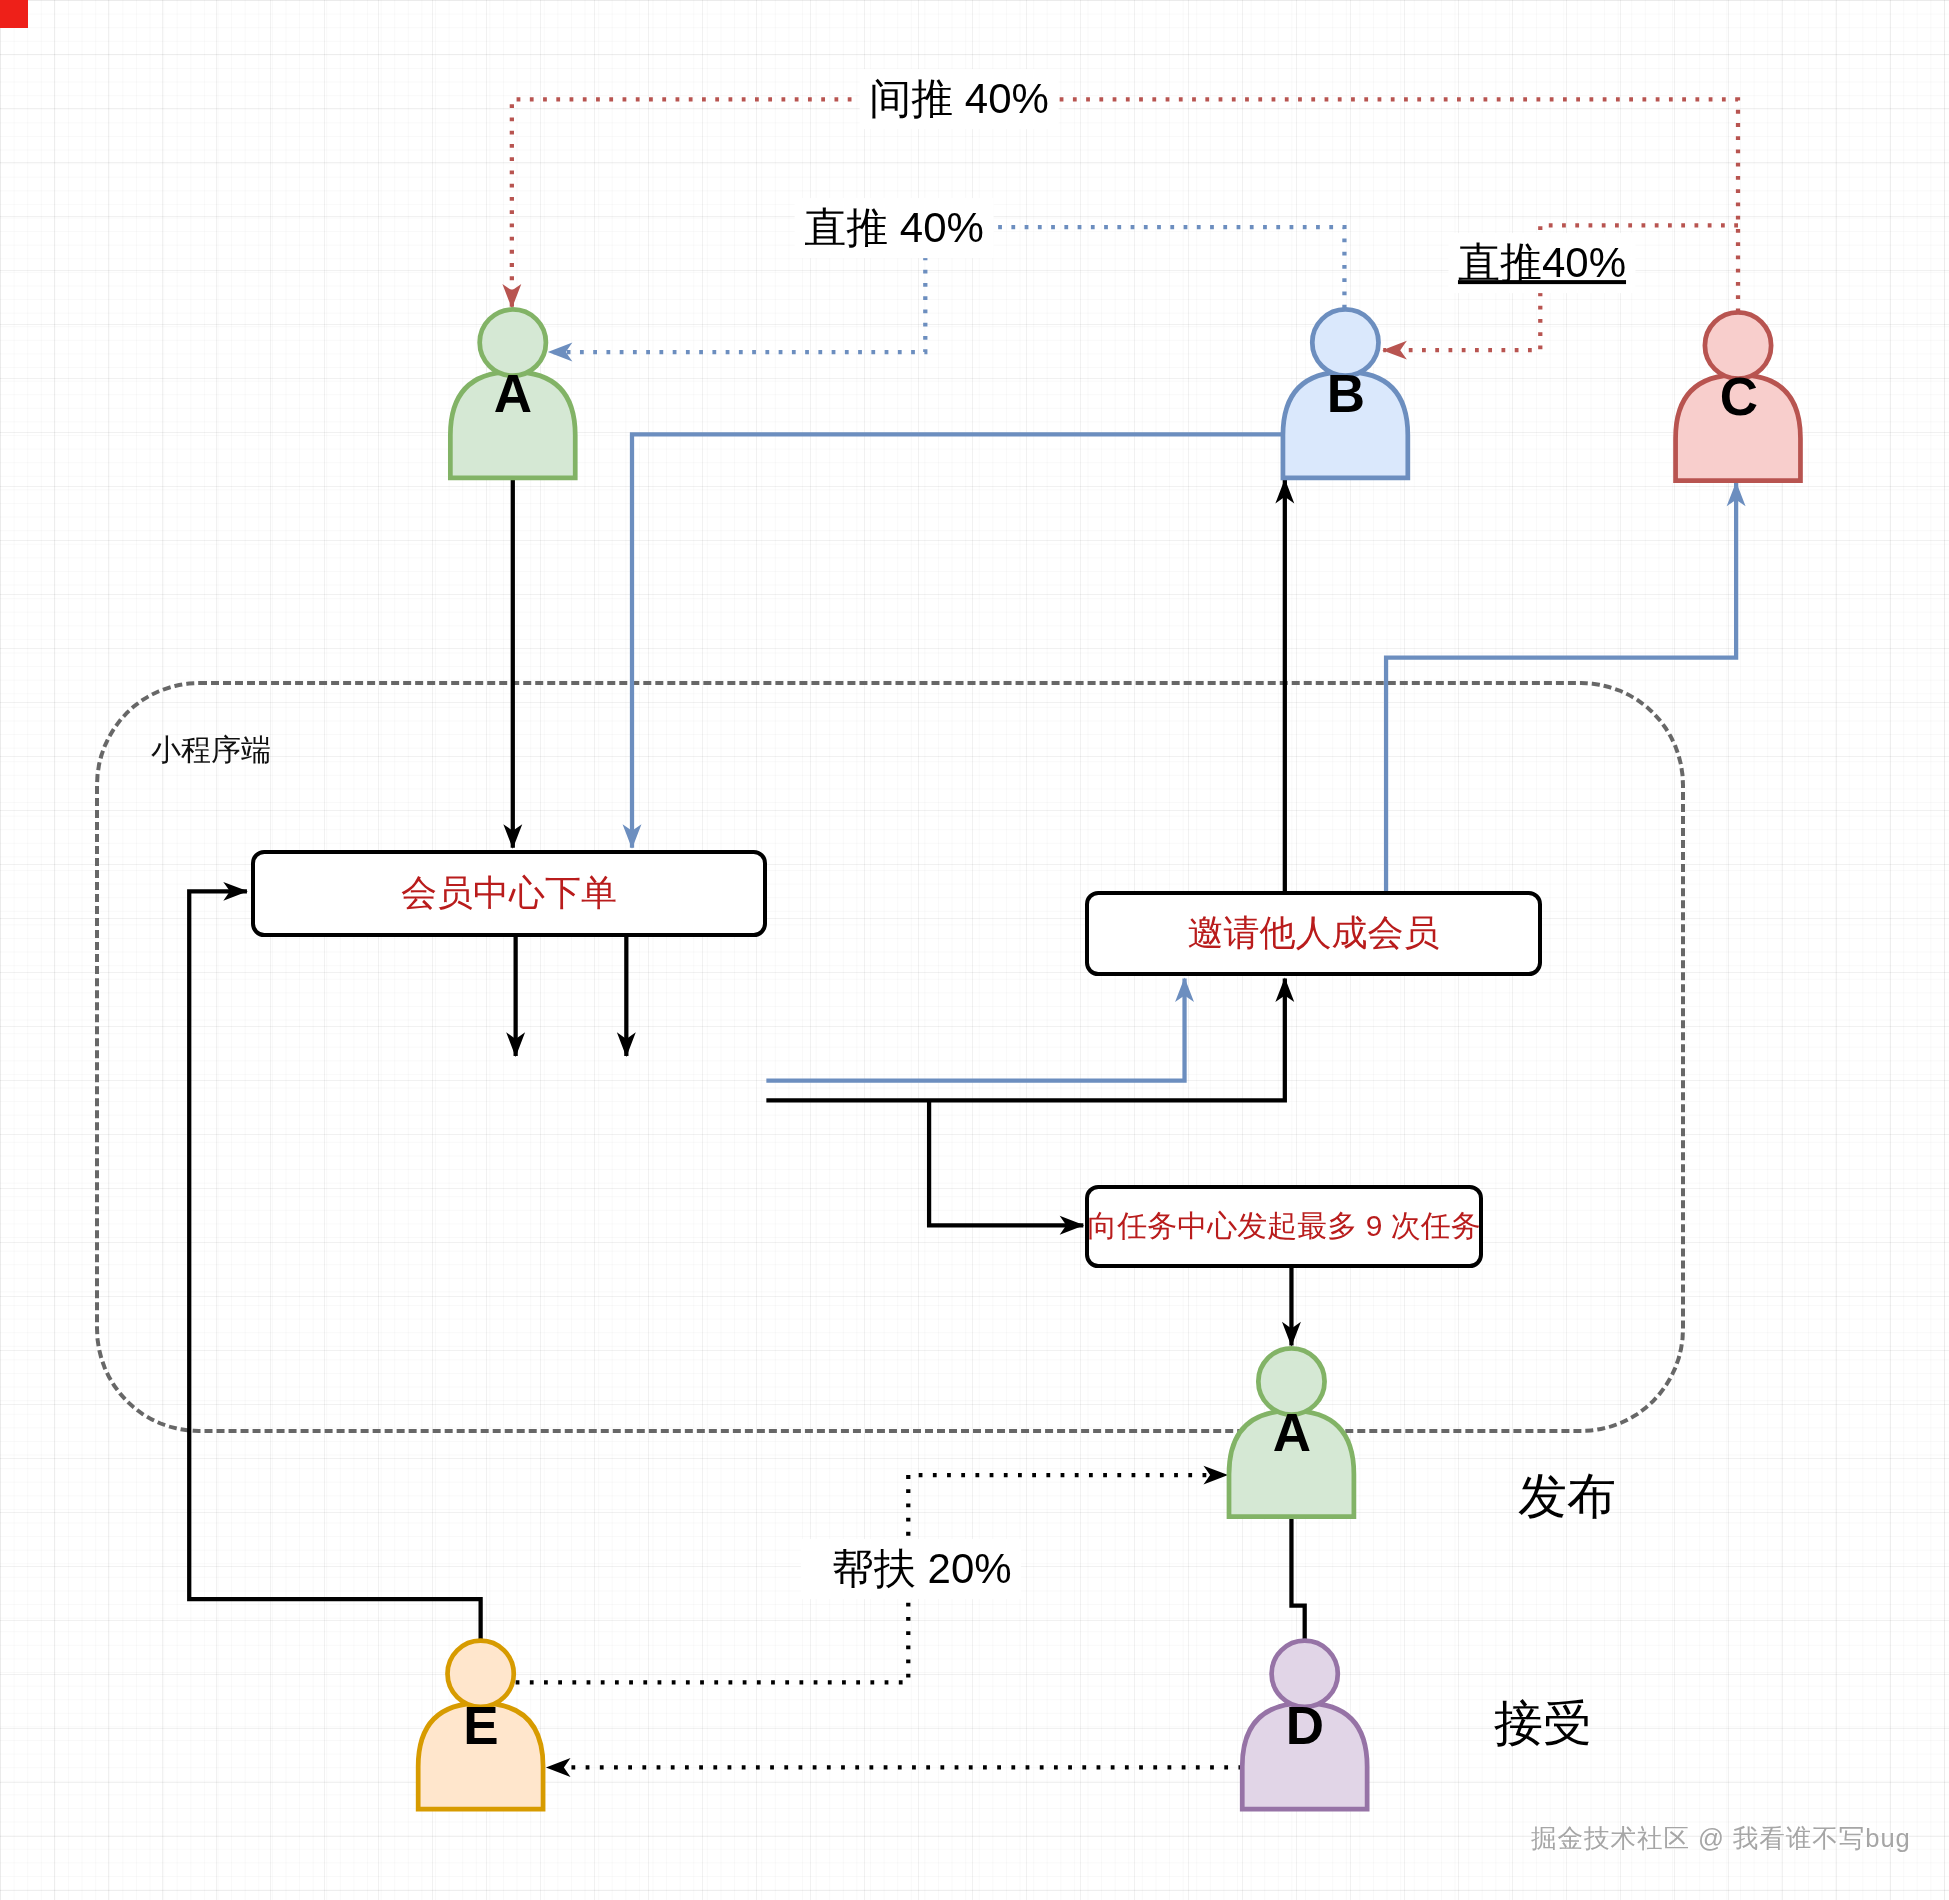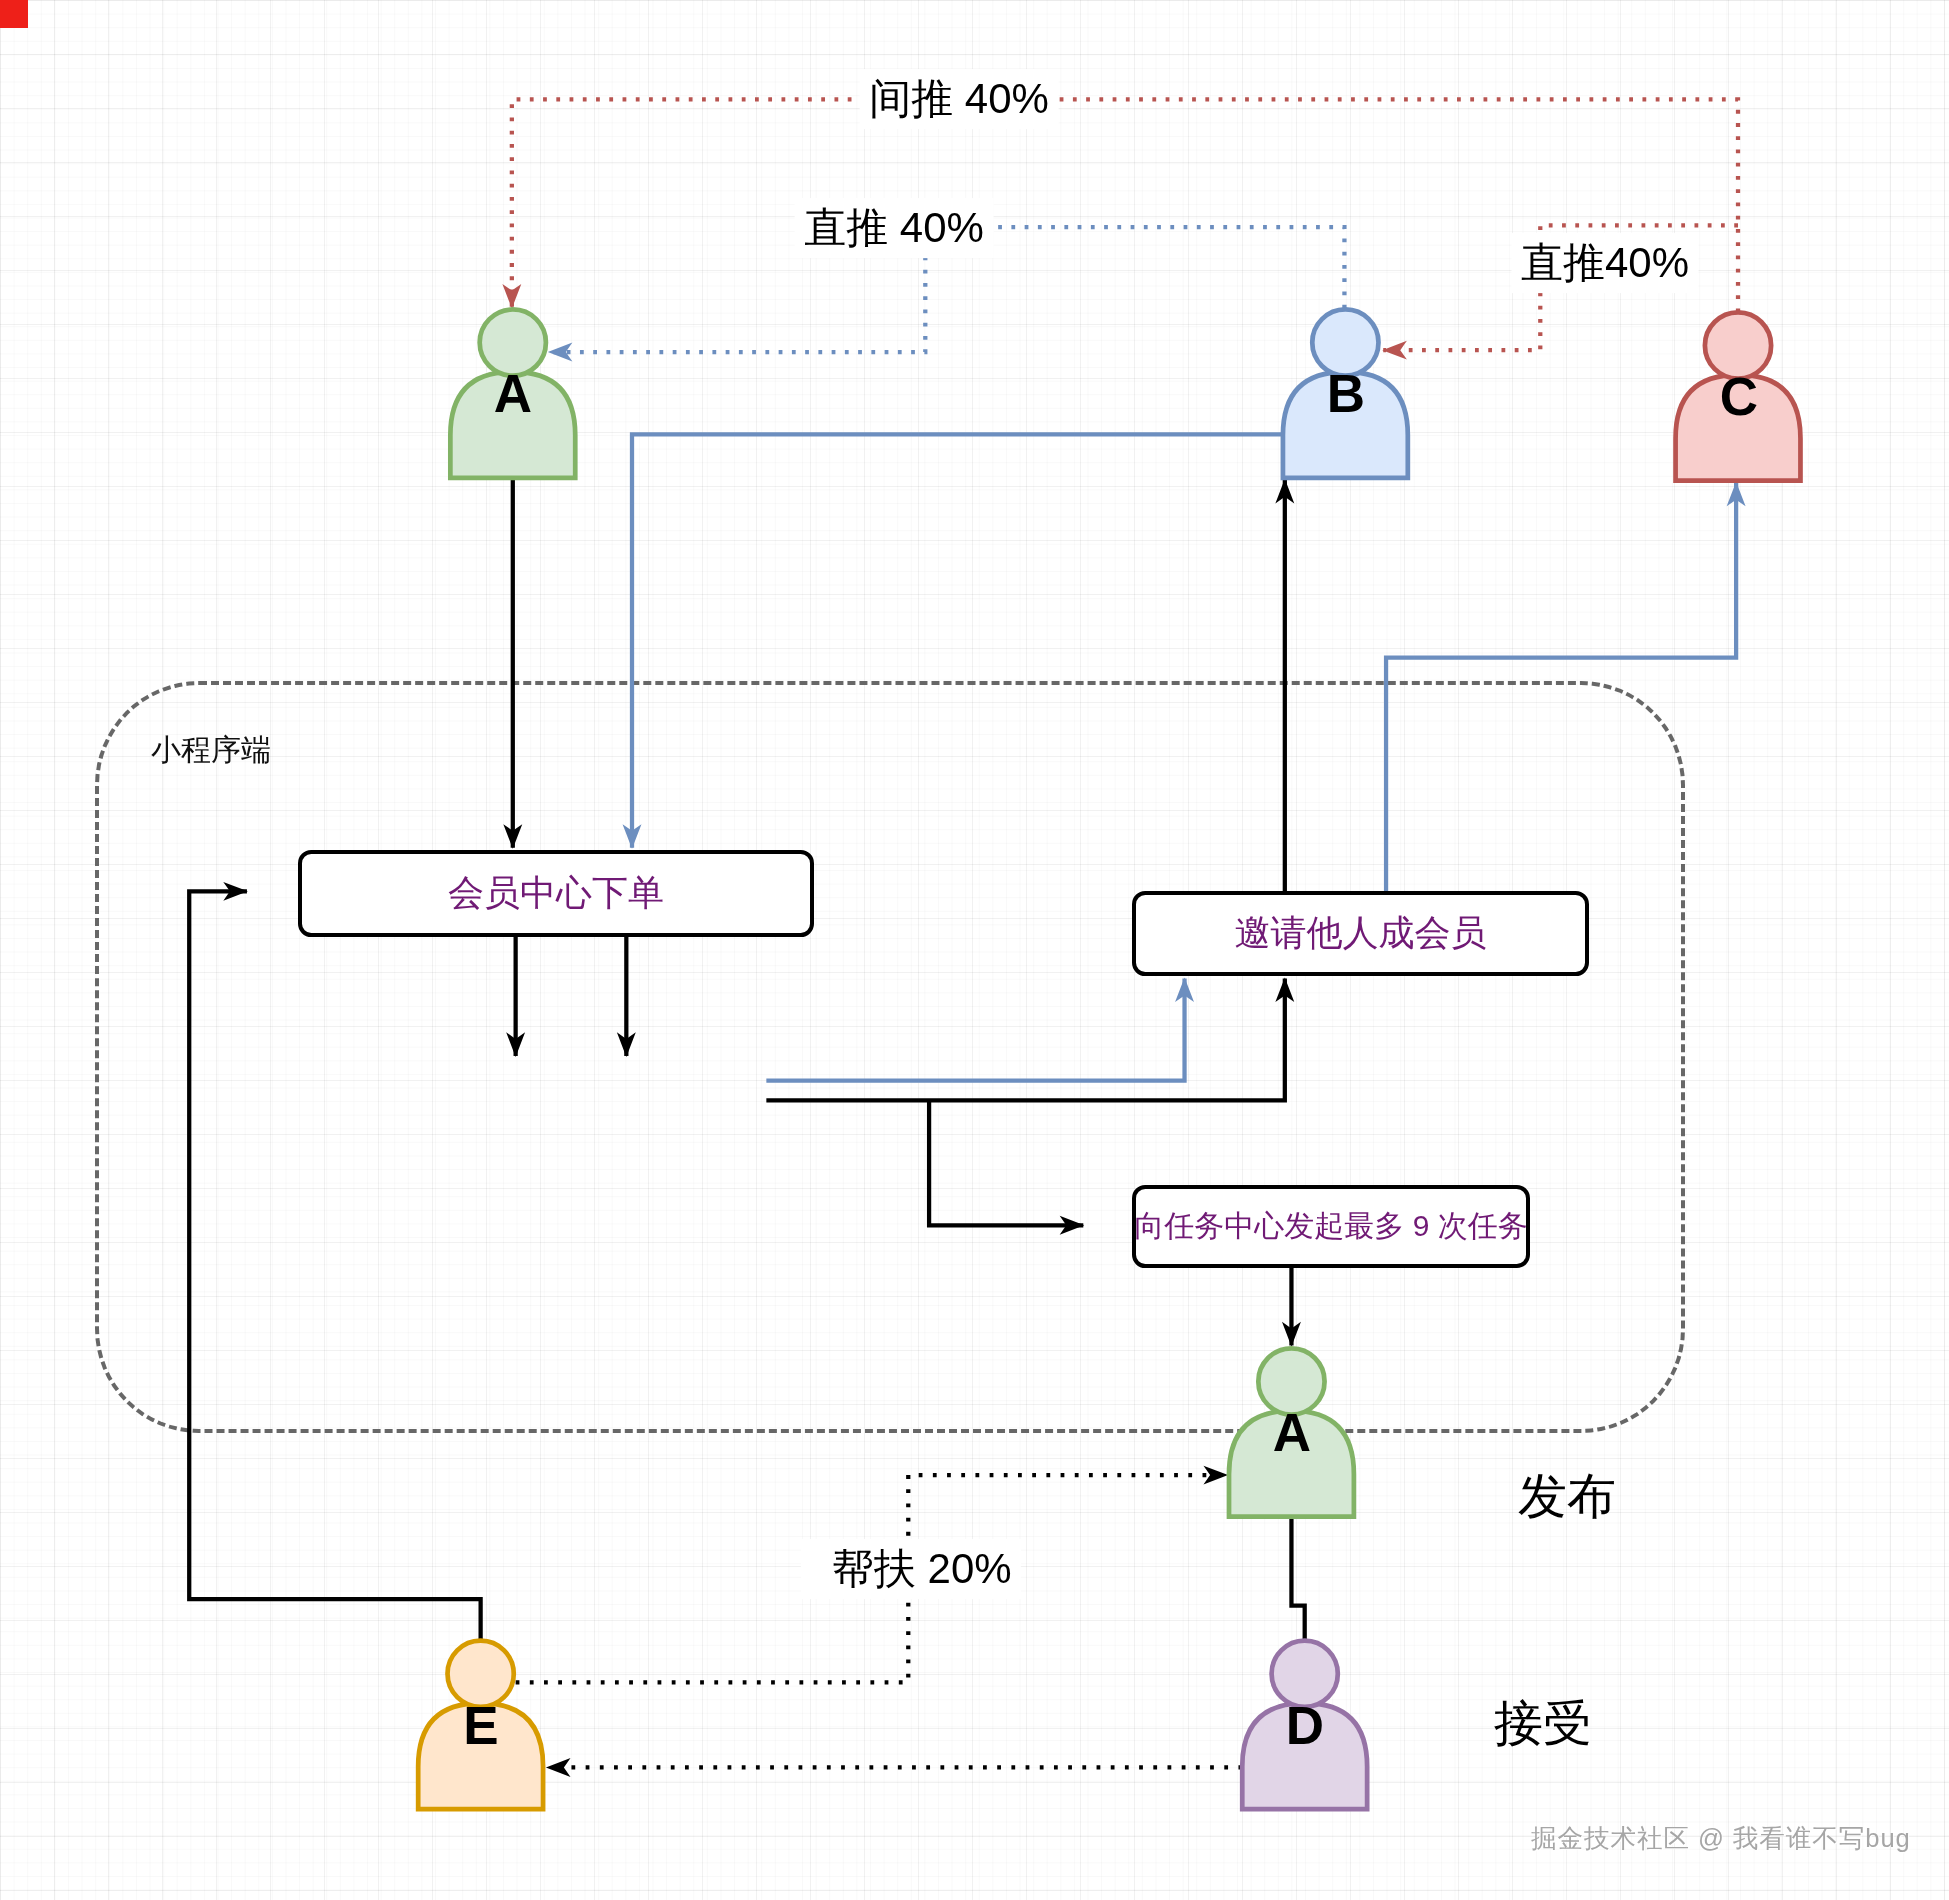--- a/index.html
+++ b/index.html
@@ -17,21 +17,21 @@
   .corner-marker{position:absolute;left:0;top:0;width:28px;height:28px;background:#ee2019;z-index:9;}
   .mp-container{
     position:absolute;left:95px;top:681px;width:1590px;height:752px;
     border:4.7px dashed #676767;border-radius:104px;z-index:1;box-sizing:border-box;
   }
   .mp-label{position:absolute;left:52px;top:45px;font-size:30px;color:#111;white-space:nowrap;}
   svg.wires{position:absolute;left:0;top:0;z-index:2;}
   .node{
     position:absolute;background:#fff;border:4.3px solid #000;border-radius:13.2px;
     display:flex;align-items:center;justify-content:center;z-index:3;box-sizing:border-box;
-    font-size:36px;color:#701a75;white-space:nowrap;margin-left:47px;
+    font-size:36px;color:#b91c1c;white-space:nowrap;
   }
   .node.small{font-size:30px;}
   .p-letter{
     position:absolute;width:76px;text-align:center;font-size:53px;font-weight:600;color:#000;
     z-index:4;line-height:1;
   }
   .flabel{
     position:absolute;transform:translate(-50%,-50%);white-space:nowrap;z-index:4;
     font-size:42px;color:#000;font-weight:500;
   }
@@ -132,21 +132,21 @@
 
   <div class="p-letter" style="left:475px;top:367px;">A</div>
   <div class="p-letter" style="left:1308px;top:367px;">B</div>
   <div class="p-letter" style="left:1701px;top:370px;">C</div>
   <div class="p-letter" style="left:1254px;top:1406px;">A</div>
   <div class="p-letter" style="left:443px;top:1699px;">E</div>
   <div class="p-letter" style="left:1267px;top:1699px;">D</div>
 
   <div class="flabel onwire" style="left:959px;top:99px;">间推 40%</div>
   <div class="flabel onwire" style="left:894px;top:228px;">直推 40%</div>
-  <div class="flabel onwire" style="left:1605px;top:263px;">直推40%</div>
+  <div class="flabel onwire" style="left:1542px;top:263px;text-decoration:underline;">直推40%</div>
   <div class="flabel onwire" style="left:911px;top:1569px;padding-left:31px;">帮扶 20%</div>
   <div class="flabel big" style="left:1567px;top:1497px;">发布</div>
   <div class="flabel big" style="left:1543px;top:1724px;">接受</div>
 
   <div class="watermark">掘金技术社区 @ 我看谁不写bug</div>
 
 </div>
 
 
 </body></html>

